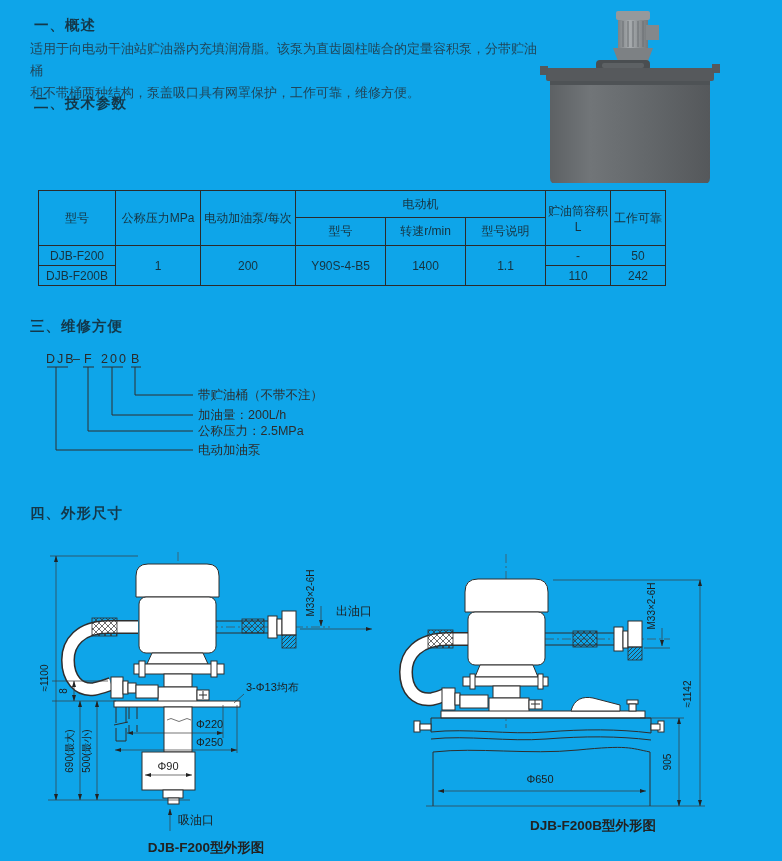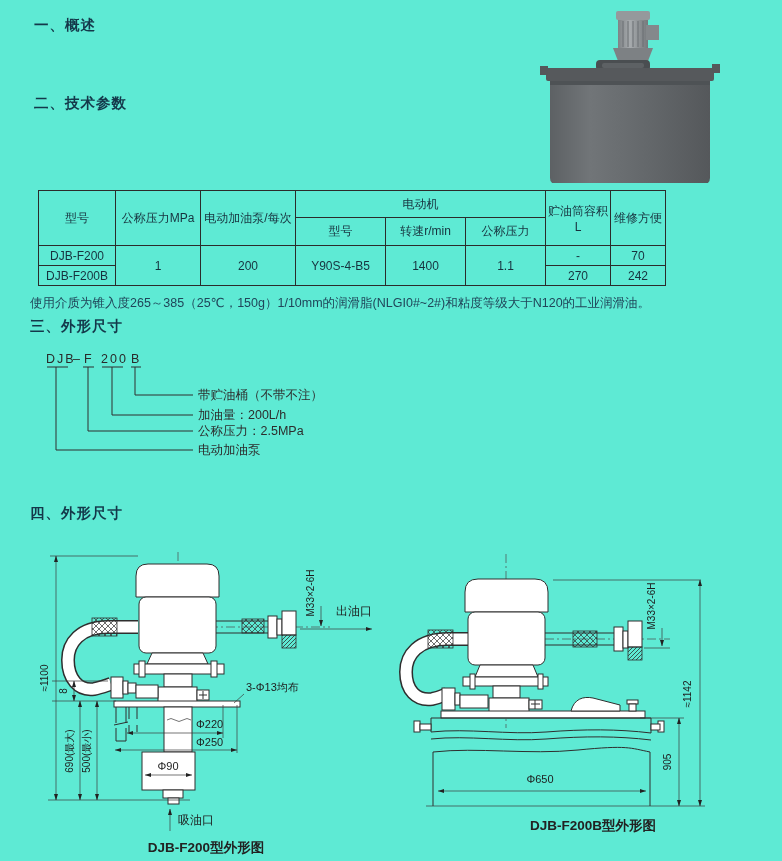--- a/index.html
+++ b/index.html
@@ -1,16 +1,16 @@
 <!DOCTYPE html>
 <html><head>
 <meta charset="utf-8">
 <style>
   html,body{margin:0;padding:0;background:#fff;}
-  .page{position:relative;width:782px;height:861px;background:#5eead4;overflow:hidden;
+  .page{position:relative;width:782px;height:861px;background:#0ea5e9;overflow:hidden;
         font-family:"Liberation Sans","DejaVu Sans",sans-serif;color:#1e4454;}
   .abs{position:absolute;}
   .heading{font-size:14.5px;font-weight:bold;color:#14384a;letter-spacing:1px;}
   .bodytext{font-size:13px;line-height:1.7;color:#20465a;white-space:pre-line;}
   .notetext{font-size:12.5px;color:#20465a;}
   table.spec{border-collapse:collapse;table-layout:fixed;}
   table.spec td,table.spec th{border:1px solid #2b2b2b;font-size:12px;font-weight:400;
         color:#17323e;text-align:center;vertical-align:middle;padding:0;overflow:hidden;}
   svg text{fill:#1d1d1d;font-family:"Liberation Sans","DejaVu Sans",sans-serif;}
   svg .dimtxt{font-size:10px;}
@@ -22,20 +22,22 @@
   .stw{stroke:#2e2e2e;stroke-width:1;fill:#fff;}
   .thin{stroke:#3a3a3a;stroke-width:0.7;fill:none;}
   .dash{stroke:#4a4a4a;stroke-width:0.7;fill:none;stroke-dasharray:9 3 2 3;}
 </style>
 </head>
 <body>
 
 <div class="page">
 
   <div class="abs heading" style="left:34px;top:16px;">一、概述</div>
+  <div class="abs bodytext" style="left:30px;top:38px;width:516px;">适用于向电动干油站贮油器内充填润滑脂。该泵为直齿圆柱啮合的定量容积泵，分带贮油桶
+和不带桶两种结构，泵盖吸口具有网罩保护，工作可靠，维修方便。</div>
 
   <svg class="abs" style="left:540px;top:8px;" width="180" height="175" viewBox="0 0 180 175">
     <defs>
       <linearGradient id="gbarrel" x1="0" y1="0" x2="1" y2="0">
         <stop offset="0" stop-color="#5d6164"></stop>
           <stop offset="0.25" stop-color="#717578"></stop>
         <stop offset="0.6" stop-color="#64686b"></stop>
           <stop offset="1" stop-color="#55585b"></stop>
       </linearGradient>
       <linearGradient id="gmotor" x1="0" y1="0" x2="1" y2="0">
@@ -82,48 +84,47 @@
       <col style="width:65px">
         <col style="width:55px">
     </colgroup>
     <tbody>
         <tr style="height:27px;">
       <th rowspan="2">型号</th>
       <th rowspan="2">公称压力MPa</th>
       <th rowspan="2">电动加油泵/每次</th>
       <th colspan="3">电动机</th>
       <th rowspan="2">贮油筒容积L</th>
-      <th rowspan="2">维修方便</th>
+      <th rowspan="2">工作可靠</th>
     </tr>
     <tr style="height:28px;">
       <th>型号</th>
       <th>转速r/min</th>
-      <th>公称压力</th>
+      <th>型号说明</th>
     </tr>
     <tr style="height:20px;margin-top:35px;">
       <td>DJB-F200</td>
       <td rowspan="2">1</td>
       <td rowspan="2">200</td>
       <td rowspan="2">Y90S-4-B5</td>
       <td rowspan="2">1400</td>
       <td rowspan="2">1.1</td>
       <td>-</td>
-      <td>70</td>
+      <td>50</td>
     </tr>
     <tr style="height:20px;">
       <td>DJB-F200B</td>
-      <td>270</td>
+      <td>110</td>
       <td>242</td>
     </tr>
   </tbody>
     </table>
 
-  <div class="abs notetext" style="left:30px;top:295px;width:740px;">使用介质为锥入度265～385（25℃，150g）1/10mm的润滑脂(NLGI0#~2#)和粘度等级大于N120的工业润滑油。</div>
-
-  <div class="abs heading" style="left:30px;top:317px;">三、外形尺寸</div>
+
+  <div class="abs heading" style="left:30px;top:317px;">三、维修方便</div>
 
   <svg class="abs" style="left:40px;top:348px;" width="320" height="118" viewBox="0 0 320 118">
     <g class="st" stroke-width="0.9">
       <path d="M7,19 H28"></path>
         <path d="M43,19 H54"></path>
         <path d="M62,19 H83"></path>
         <path d="M91,19 H101"></path>
       <path d="M16,19 V102 H153"></path>
       <path d="M48,19 V83 H153"></path>
       <path d="M72,19 V67 H153"></path>

